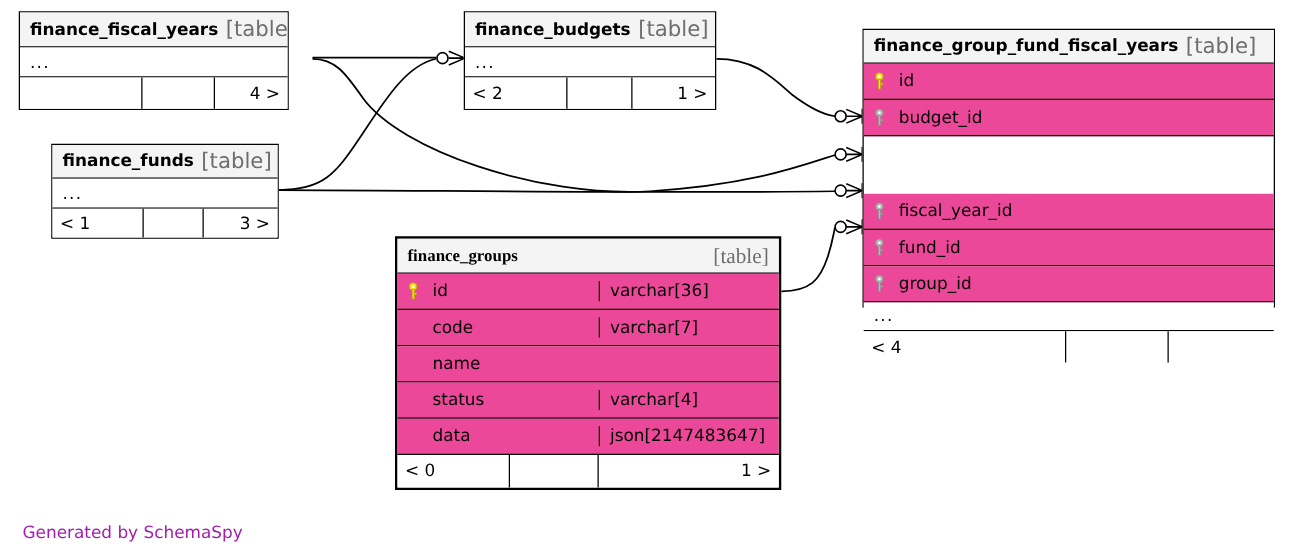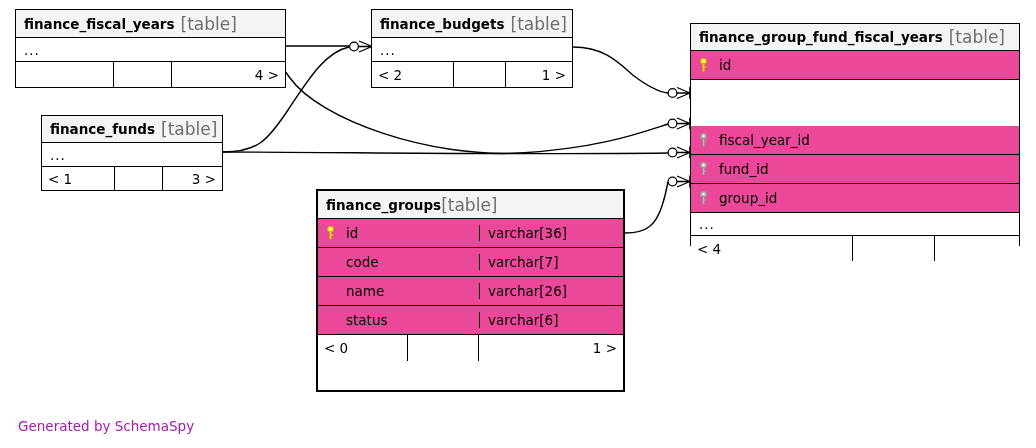--- a/index.html
+++ b/index.html
@@ -17,21 +17,21 @@
   }
   .table-box.focus{border:2px solid #000;}
 
   .t-title{
     display:flex;align-items:center;box-sizing:border-box;
     background:#f4f4f4;border-bottom:1px solid #000;
     padding:0 8px;white-space:nowrap;overflow:hidden;
   }
   .t-title .tname{font-weight:bold;font-size:13.5px;color:#000;}
   .t-title .ttype{font-size:17px;color:#6e6e6e;margin-left:6px;}
-  .t-title.spread{}
+  .t-title.spread{justify-content:space-between;font-family:Liberation Serif, serif;}
   .t-title.spread .ttype{margin-left:0;}
 
   .t-row{
     display:flex;align-items:center;box-sizing:border-box;
     border-bottom:1px solid #000;font-size:13.5px;color:#000;
     background:#ec4899;white-space:nowrap;
   }
   .t-row:last-child{border-bottom:none;}
   .t-row .colname{display:flex;align-items:center;box-sizing:border-box;padding-left:8px;flex:none;}
   .t-row .coltype{box-sizing:border-box;padding-left:8px;border-left:1px solid #000;flex:1 1 auto;}
@@ -106,21 +106,21 @@
       </g>
 
       <g>
         <circle cx="672.5" cy="181.5" r="4.4" fill="#fff"></circle>
         <path d="M690,181.5 L677,176 M690,181.5 L677,187 M690,181.5 L677,181.5"></path>
         <path d="M690,175.5 L690,187.5" stroke-width="1.6"></path>
       </g>
     </g>
   </svg>
 
-  <div class="table-box" style="left:15px;top:9px;width:271px;height:79px;">
+  <div class="table-box" style="left:15px;top:9px;width:216px;height:79px;">
     <div class="t-title" style="height:28px;">
       <span class="tname">finance_fiscal_years</span>
       <span class="ttype">[table]</span>
     </div>
     <div class="ellipsis-row" style="height:24px;">...</div>
     <div class="foot-row" style="height:25px;border-top:none;">
       <div class="foot-cell" style="width:98px;"></div>
       <div class="foot-cell" style="width:58px;"></div>
       <div class="foot-cell r" style="flex:1;">4 &gt;</div>
     </div>
@@ -165,20 +165,33 @@
               <circle cx="4.5" cy="3.2" r="3.1" fill="#f2e113" stroke="#b5a800" stroke-width="0.7"></circle>
               <circle cx="4.5" cy="3.2" r="1.1" fill="#fff"></circle>
               <rect x="3.7" y="5.6" width="1.7" height="7.6" fill="#f2e113" stroke="#b5a800" stroke-width="0.5"></rect>
               <rect x="5.3" y="8.4" width="1.9" height="1.3" fill="#f2e113" stroke="#b5a800" stroke-width="0.4"></rect>
             </svg>
         </span>
         <span class="lbl">id</span>
       </span>
     </div>
 
+    <div class="t-row" style="height:29px;">
+      <span class="colname" style="flex:1;">
+        <span class="keyslot">
+          <svg class="key" viewBox="0 0 9 14">
+              <circle cx="4.5" cy="3.2" r="3.1" fill="#b6b6b6" stroke="#8c8c8c" stroke-width="0.7"></circle>
+              <circle cx="4.5" cy="3.2" r="1.1" fill="#fff"></circle>
+              <rect x="3.7" y="5.6" width="1.7" height="7.6" fill="#b6b6b6" stroke="#8c8c8c" stroke-width="0.5"></rect>
+              <rect x="5.3" y="8.4" width="1.9" height="1.3" fill="#b6b6b6" stroke="#8c8c8c" stroke-width="0.4"></rect>
+            </svg>
+        </span>
+        <span class="lbl">budget_id</span>
+      </span>
+    </div>
 
     <div class="t-row" style="height:29px;margin-top:46px;">
       <span class="colname" style="flex:1;">
         <span class="keyslot">
           <svg class="key" viewBox="0 0 9 14">
               <circle cx="4.5" cy="3.2" r="3.1" fill="#b6b6b6" stroke="#8c8c8c" stroke-width="0.7"></circle>
               <circle cx="4.5" cy="3.2" r="1.1" fill="#fff"></circle>
               <rect x="3.7" y="5.6" width="1.7" height="7.6" fill="#b6b6b6" stroke="#8c8c8c" stroke-width="0.5"></rect>
               <rect x="5.3" y="8.4" width="1.9" height="1.3" fill="#b6b6b6" stroke="#8c8c8c" stroke-width="0.4"></rect>
             </svg>
@@ -251,31 +264,37 @@
         <span class="lbl">code</span>
       </span>
       <span class="coltype">varchar[7]</span>
     </div>
 
     <div class="t-row" style="height:29px;">
       <span class="colname" style="width:161px;">
         <span class="keyslot"></span>
         <span class="lbl">name</span>
       </span>
-      <span class="coltype">varchar[26]</span>
     </div>
 
     <div class="t-row" style="height:29px;">
       <span class="colname" style="width:161px;">
         <span class="keyslot"></span>
         <span class="lbl">status</span>
       </span>
-      <span class="coltype">varchar[6]</span>
-    </div>
-
+      <span class="coltype">varchar[4]</span>
+    </div>
+
+    <div class="t-row" style="height:29px;">
+      <span class="colname" style="width:161px;">
+        <span class="keyslot"></span>
+        <span class="lbl">data</span>
+      </span>
+      <span class="coltype">json[2147483647]</span>
+    </div>
 
     <div class="foot-row" style="height:26px;border-top:none;">
       <div class="foot-cell" style="width:90px;">&lt; 0</div>
       <div class="foot-cell" style="width:71px;"></div>
       <div class="foot-cell r" style="flex:1;">1 &gt;</div>
     </div>
   </div>
 
   <div class="footer-note" style="left:18px;top:418px;">Generated by SchemaSpy</div>
 

